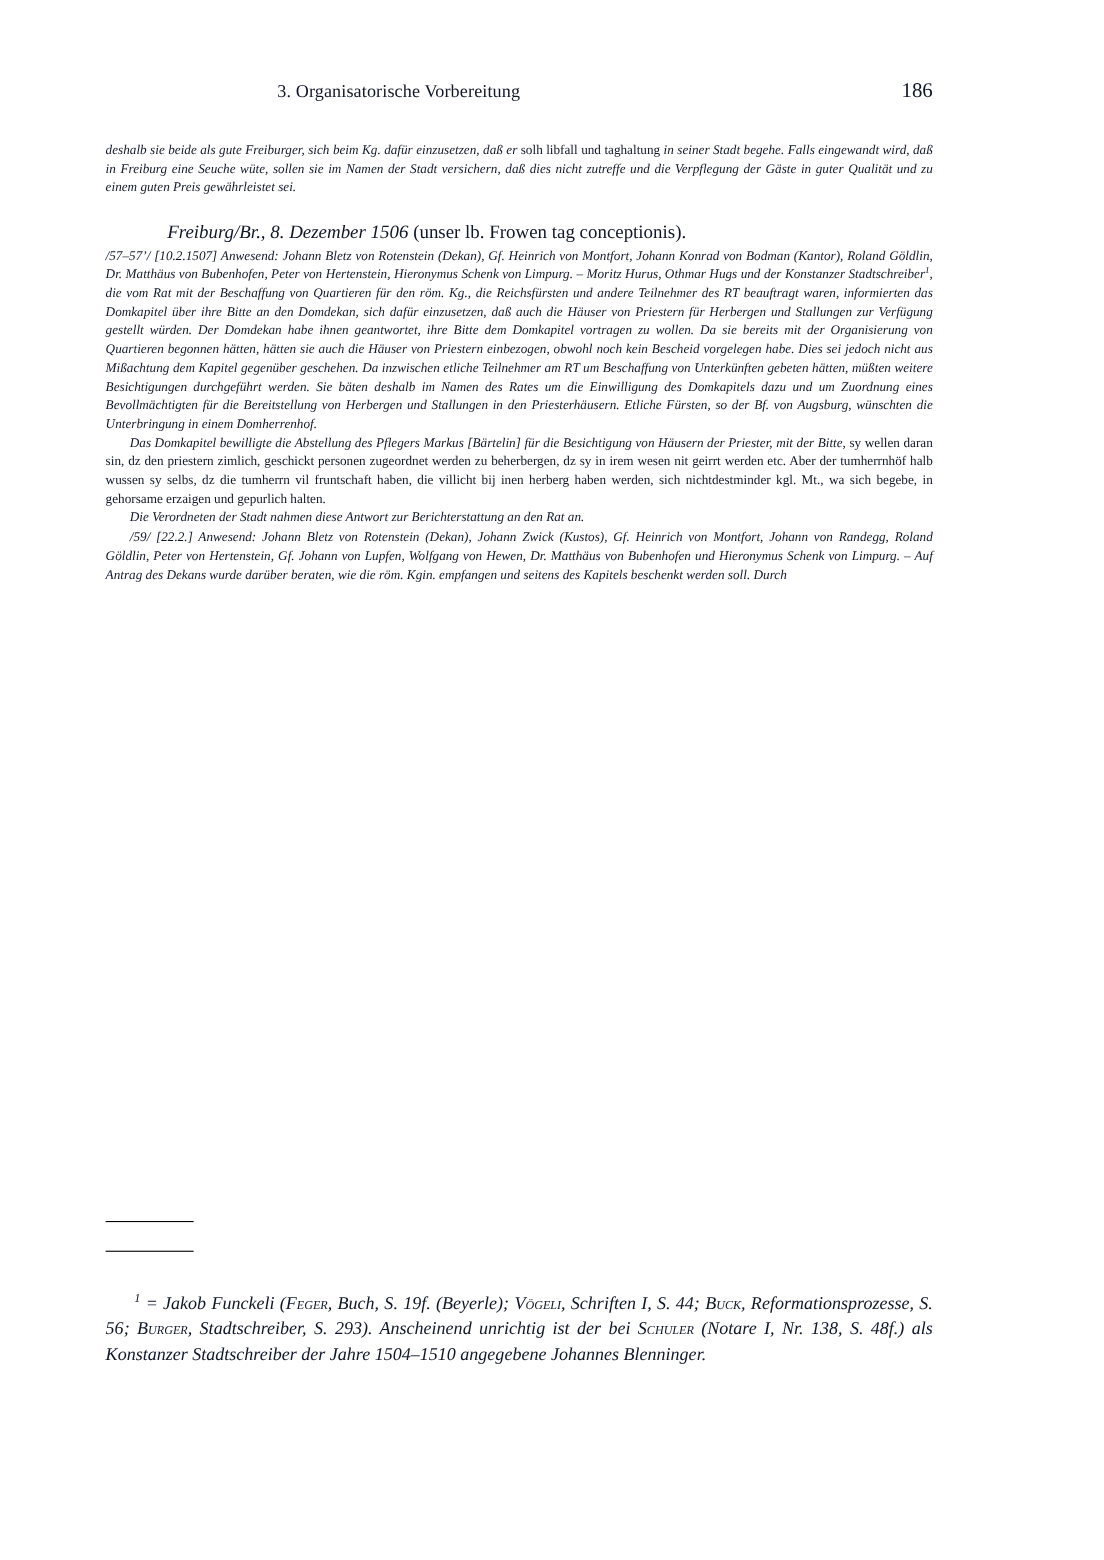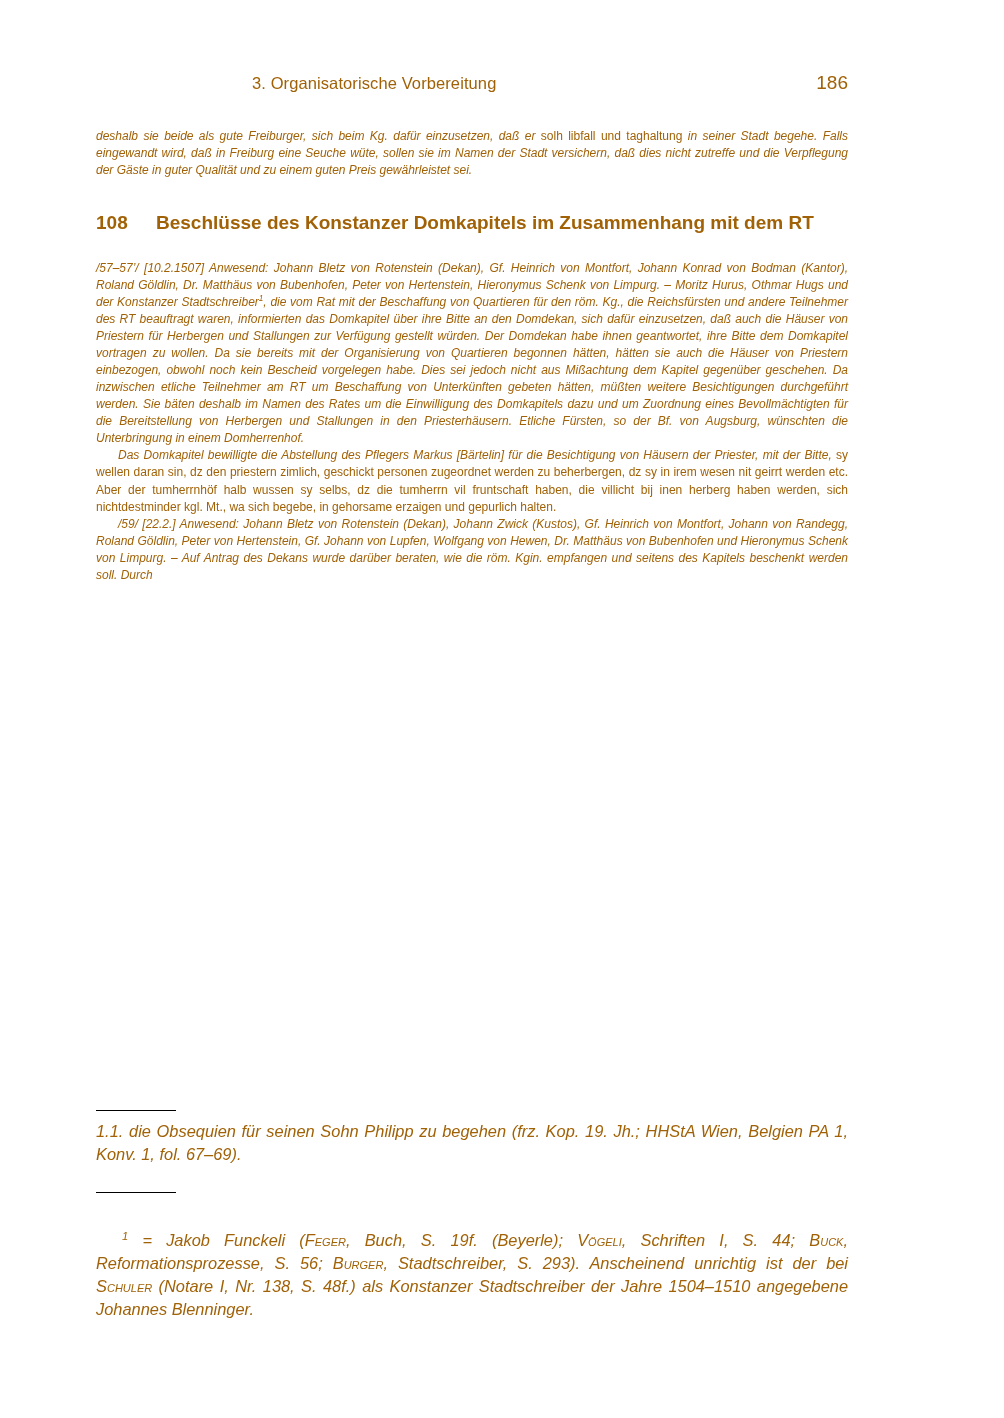--- a/index.html
+++ b/index.html
@@ -5,22 +5,22 @@
   html, body {
     margin: 0;
     padding: 0;
     background: #ffffff;
   }
   .page {
     width: 1004px;
     height: 1418px;
     position: relative;
     background: #ffffff;
-    font-family: Liberation Sans, sans-serif;
-    color: #a16207;
+    font-family: Liberation Serif, serif;
+    color: #0f172a;
     box-sizing: border-box;
   }
   .content {
     position: absolute;
     left: 96px;
     top: 72px;
     width: 752px;
   }
   .running-head {
     display: flex;
@@ -124,37 +124,34 @@
   <div class="content">
 
     <div class="running-head">
       <span class="rh-title">3. Organisatorische Vorbereitung</span>
       <span class="rh-page">186</span>
     </div>
 
     <p class="intro"><span>deshalb sie beide als gute Freiburger, sich beim Kg. dafür einzusetzen, daß er</span><span class="roman"> solh libfall und taghaltung </span><span>in seiner Stadt begehe. Falls eingewandt wird, daß in Freiburg eine Seuche wüte, sollen sie im Namen der Stadt versichern, daß dies nicht zutreffe und die Verpflegung der Gäste in guter Qualität und zu einem guten Preis gewährleistet sei.</span></p>
 
     <div class="source-block">
+      <span class="src-line"><span class="it">Freiburg/Br., 8. Dezember 1506</span><span> (unser lb. Frowen tag conceptionis).</span></span>
     </div>
 
-    <div class="heading">
-      <span class="h-num">108</span>
-      <span class="h-text">Beschlüsse des Konstanzer Domkapitels im Zusammenhang mit dem RT</span>
-    </div>
 
     <p class="body-par it"><span>/57–57’/ [10.2.1507] Anwesend: Johann Bletz von Rotenstein (Dekan), Gf. Heinrich von Montfort, Johann Konrad von Bodman (Kantor), Roland Göldlin, Dr. Matthäus von Bubenhofen, Peter von Hertenstein, Hieronymus Schenk von Limpurg. – Moritz Hurus, Othmar Hugs und der Konstanzer Stadtschreiber</span><sup>1</sup><span>, die vom Rat mit der Beschaffung von Quartieren für den röm. Kg., die Reichsfürsten und andere Teilnehmer des RT beauftragt waren, informierten das Domkapitel über ihre Bitte an den Domdekan, sich dafür einzusetzen, daß auch die Häuser von Priestern für Herbergen und Stallungen zur Verfügung gestellt würden. Der Domdekan habe ihnen geantwortet, ihre Bitte dem Domkapitel vortragen zu wollen. Da sie bereits mit der Organisierung von Quartieren begonnen hätten, hätten sie auch die Häuser von Priestern einbezogen, obwohl noch kein Bescheid vorgelegen habe. Dies sei jedoch nicht aus Mißachtung dem Kapitel gegenüber geschehen. Da inzwischen etliche Teilnehmer am RT um Beschaffung von Unterkünften gebeten hätten, müßten weitere Besichtigungen durchgeführt werden. Sie bäten deshalb im Namen des Rates um die Einwilligung des Domkapitels dazu und um Zuordnung eines Bevollmächtigten für die Bereitstellung von Herbergen und Stallungen in den Priesterhäusern. Etliche Fürsten, so der Bf. von Augsburg, wünschten die Unterbringung in einem Domherrenhof.</span></p>
 
     <p class="body-par indent"><span class="it">Das Domkapitel bewilligte die Abstellung des Pflegers Markus [Bärtelin] für die Besichtigung von Häusern der Priester, mit der Bitte,</span><span class="roman"> sy wellen daran sin, dz den priestern zimlich, geschickt personen zugeordnet werden zu beherbergen, dz sy in irem wesen nit geirrt werden etc. Aber der tumherrnhöf halb wussen sy selbs, dz die tumherrn vil fruntschaft haben, die villicht bij inen herberg haben werden, sich nichtdestminder kgl. Mt., wa sich begebe, in gehorsame erzaigen und gepurlich halten.</span></p>
 
+    <p class="body-par indent it">Die Verordneten der Stadt nahmen diese Antwort zur Berichterstattung an den Rat an.</p>
 
     <p class="body-par indent it">/59/ [22.2.] Anwesend: Johann Bletz von Rotenstein (Dekan), Johann Zwick (Kustos), Gf. Heinrich von Montfort, Johann von Randegg, Roland Göldlin, Peter von Hertenstein, Gf. Johann von Lupfen, Wolfgang von Hewen, Dr. Matthäus von Bubenhofen und Hieronymus Schenk von Limpurg. – Auf Antrag des Dekans wurde darüber beraten, wie die röm. Kgin. empfangen und seitens des Kapitels beschenkt werden soll. Durch</p>
 
   </div>
 
   <div class="footnotes">
     <div class="fn-rule"></div>
-    <p class="fn">1.1. die Obsequien für seinen Sohn Philipp zu begehen (frz. Kop. 19. Jh.; HHStA Wien, Belgien PA 1, Konv. 1, fol. 67–69).</p>
 
     <div class="fn-rule second"></div>
     <p class="fn fn-indent"><sup>1</sup><span> = Jakob Funckeli (</span><span class="smallcaps">Feger</span><span>, Buch, S. 19f. (Beyerle); </span><span class="smallcaps">Vögeli</span><span>, Schriften I, S. 44; </span><span class="smallcaps">Buck</span><span>, Reformationsprozesse, S. 56; </span><span class="smallcaps">Burger</span><span>, Stadtschreiber, S. 293). Anscheinend unrichtig ist der bei </span><span class="smallcaps">Schuler</span><span> (Notare I, Nr. 138, S. 48f.) als Konstanzer Stadtschreiber der Jahre 1504–1510 angegebene Johannes Blenninger.</span></p>
   </div>
 
 </div>
 
 </body></html>

